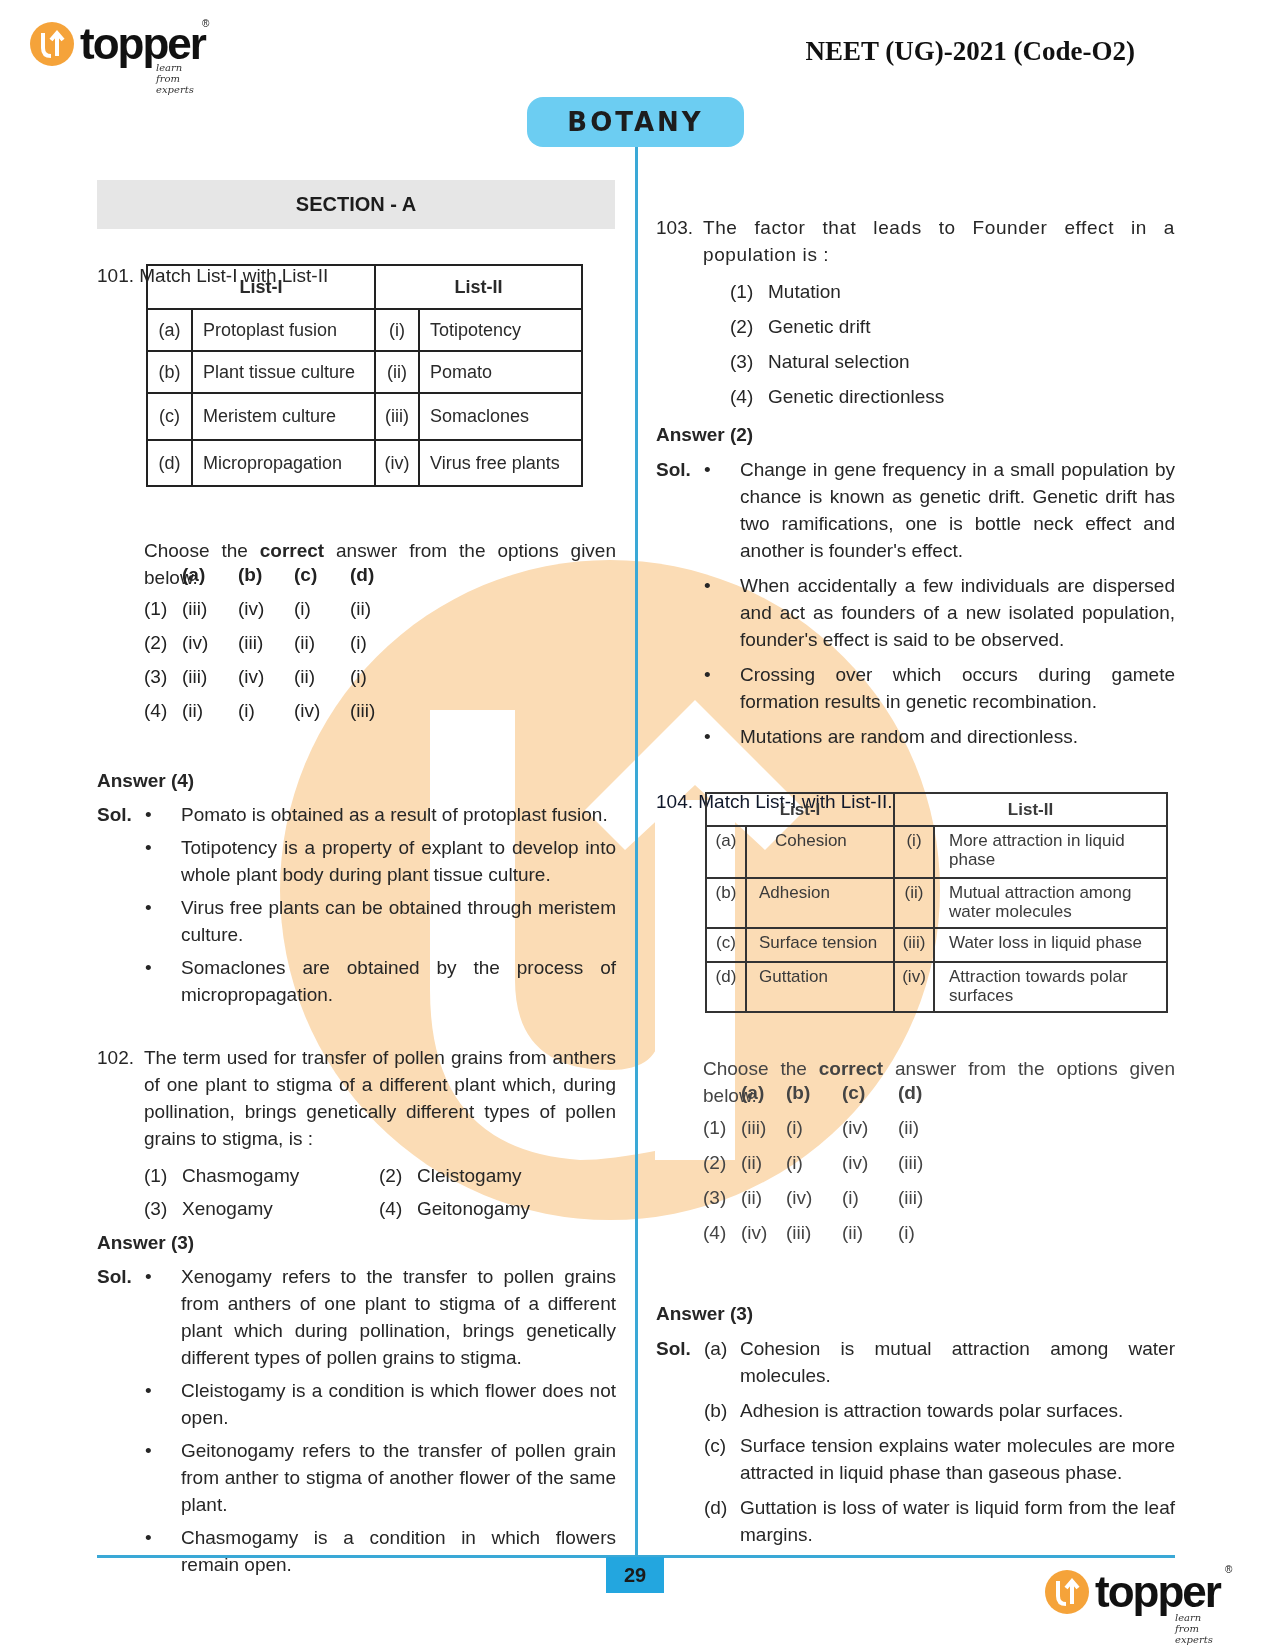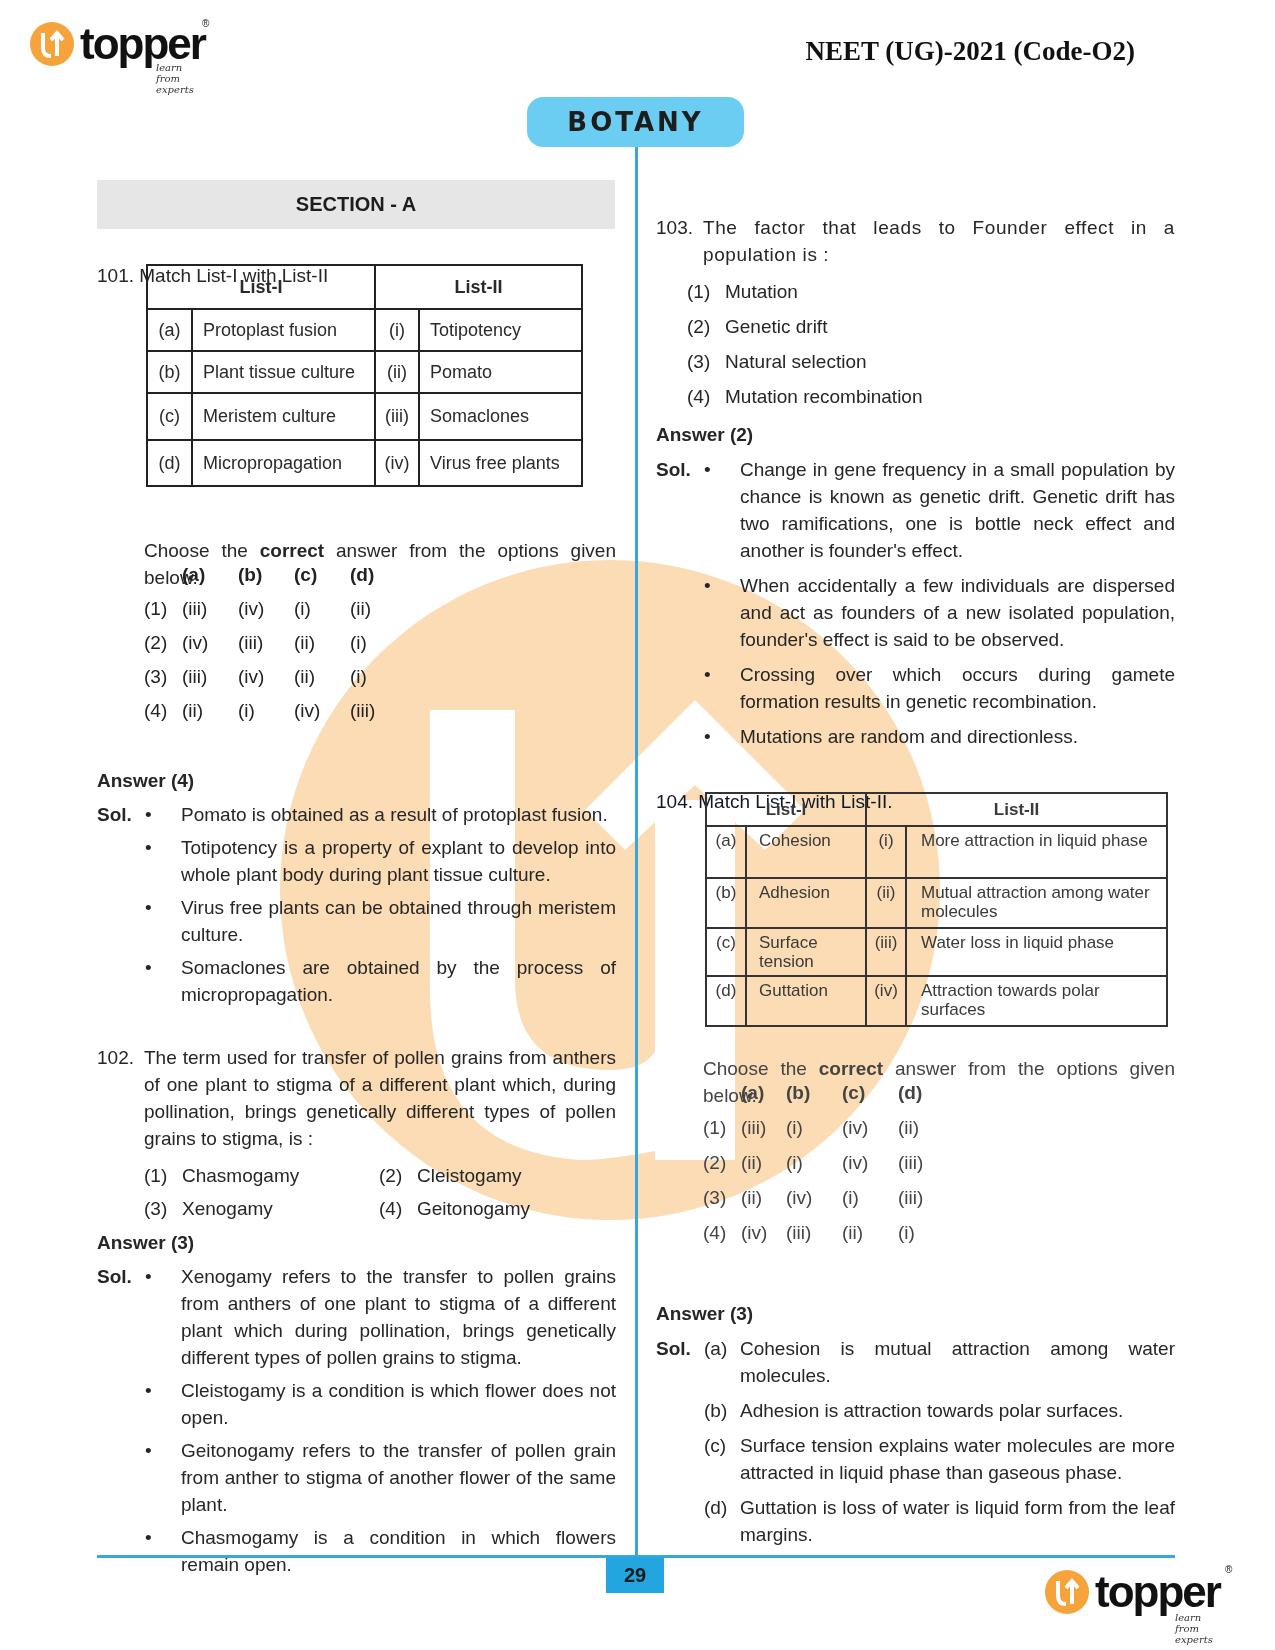--- a/index.html
+++ b/index.html
@@ -211,25 +211,25 @@
       <span style="flex:0 0 36px">•</span>
     <span class="body">Chasmogamy is a condition in which flowers remain open.</span>
   </div>
 </div>
 
 <div class="abs txt" style="left:656px; top:177px; width:519px; display:flex;">
   <span style="flex:0 0 47px">103.</span>
   <span class="just" style="flex:1; letter-spacing:0.6px">The factor that leads to Founder effect in a population is :</span>
 </div>
 
-<div class="abs txt" style="left:687px; top:241px;">
+<div class="abs txt" style="left:730px; top:241px;">
   <div style="margin-bottom:8px"><span style="display:inline-block;width:38px">(1)</span><span>Mutation</span></div>
   <div style="margin-bottom:8px"><span style="display:inline-block;width:38px">(2)</span><span>Genetic drift</span></div>
   <div style="margin-bottom:8px"><span style="display:inline-block;width:38px">(3)</span><span>Natural selection</span></div>
-  <div><span style="display:inline-block;width:38px">(4)</span><span>Mutation recombination</span></div>
+  <div><span style="display:inline-block;width:38px">(4)</span><span>Genetic directionless</span></div>
 </div>
 
 <div class="abs txt bold" style="left:656px; top:384px;">Answer (2)</div>
 
 <div class="abs txt" style="left:656px; top:419px; width:519px;">
   <div class="bullet-row" style="margin-bottom:8px;">
     <span class="bold" style="flex:0 0 48px">Sol.</span>
     <span style="flex:0 0 36px">•</span>
     <span class="body">Change in gene frequency in a small population by chance is known as genetic drift. Genetic drift has two ramifications, one is bottle neck effect and another is founder's effect.</span>
   </div>
@@ -255,21 +255,21 @@
 </div>
 
 <table class="match2 abs" style="left:705px; top:792px; width:463px;">
   <tbody>
       <tr>
     <th colspan="2">List-I</th>
     <th colspan="2">List-II</th>
   </tr>
   <tr style="height:52px;">
     <td style="width:40px;text-align:center;padding:4px 0">(a)</td>
-    <td style="width:120px;padding-left:12px">Cohesion</td>
+    <td style="width:148px;padding-left:28px">Cohesion</td>
     <td style="width:40px;text-align:center;padding:4px 0">(i)</td>
     <td style="padding-left:14px">More attraction in liquid phase</td>
   </tr>
   <tr style="height:50px;">
     <td style="text-align:center;padding:4px 0">(b)</td>
     <td style="padding-left:12px">Adhesion</td>
     <td style="text-align:center;padding:4px 0">(ii)</td>
     <td style="padding-left:14px">Mutual attraction among water molecules</td>
   </tr>
   <tr style="height:34px;">

